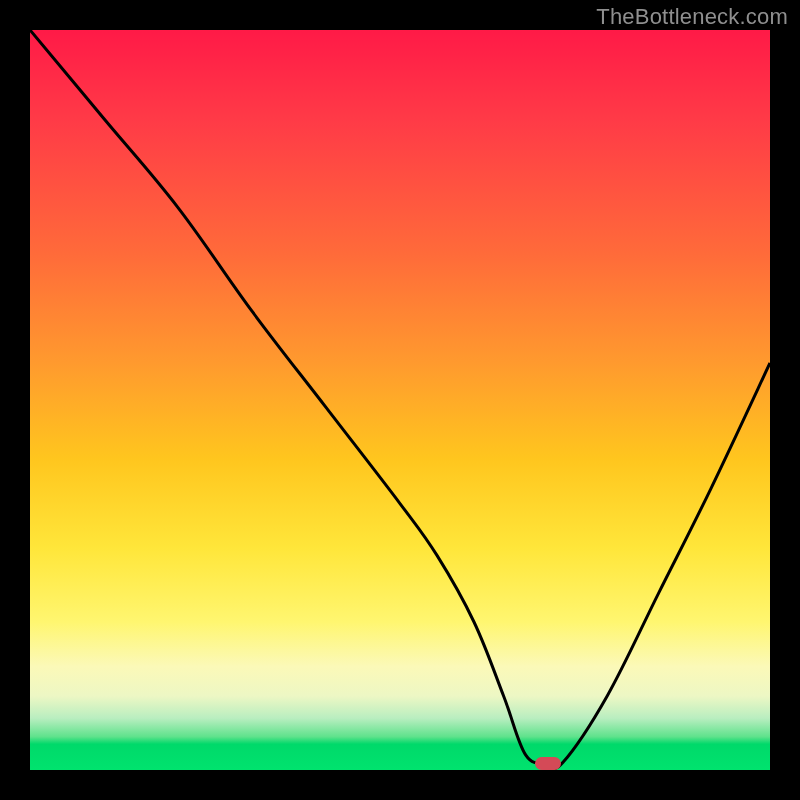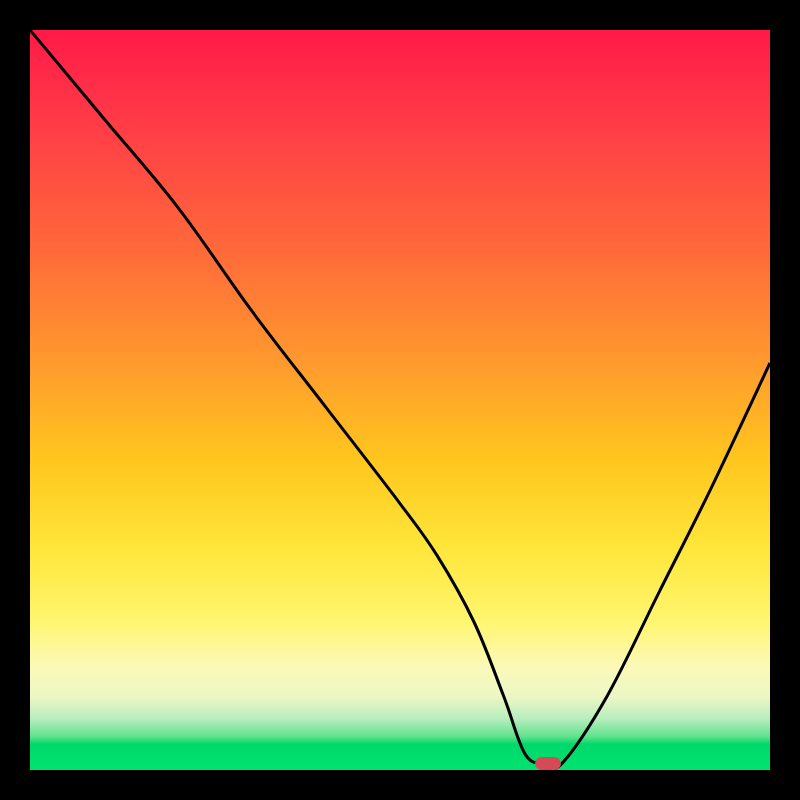--- a/index.html
+++ b/index.html
@@ -68,20 +68,21 @@
     width: 26px;
     height: 13px;
     border-radius: 7px;
     background: #d44a57;
   }
 </style>
 </head>
 <body>
 
 <div class="frame">
+  <span class="watermark">TheBottleneck.com</span>
 
   <div class="plot-area">
     <div class="gradient"></div>
     <svg class="curve" viewBox="0 0 740 740" preserveAspectRatio="none">
       <path fill="none" stroke="#000" stroke-width="3" stroke-linejoin="round" d="M 0 0 C 13.32 15.983999999999991, 47.36 56.83199999999995, 74 88.79999999999995 C 100.64 120.76799999999996, 121.36 142.96800000000002, 148 177.60000000000002 C 174.64 212.23200000000003, 195.36 245.236, 222 281.2 C 248.64 317.164, 269.36 342.76800000000003, 296 377.40000000000003 C 322.64 412.03200000000004, 350.02 446.96000000000004, 370 473.6 C 389.98 500.24, 393.68000000000006 504.08799999999997, 407.00000000000006 525.4 C 420.32000000000005 546.712, 432.012 566.692, 444 592 C 455.988 617.308, 464.276 642.024, 473.6 666 C 482.92400000000004 689.976, 487.808 713.212, 495.8 725.2 C 503.79200000000003 737.1880000000001, 511.34000000000003 731.268, 518 732.6 C 524.66 733.932, 522.1439999999999 744.5880000000001, 532.8 732.6 C 543.456 720.612, 559.884 696.636, 577.2 666 C 594.5160000000001 635.364, 610.352 599.696, 629 562.4 C 647.648 525.1039999999999, 660.82 500.092, 680.8000000000001 458.8 C 700.7800000000001 417.50800000000004, 729.344 355.64399999999995, 740 332.99999999999994"></path>
     </svg>
     <div class="marker" style="left: 505px; top: 726.6px;"></div>
   </div>
 </div>
 

